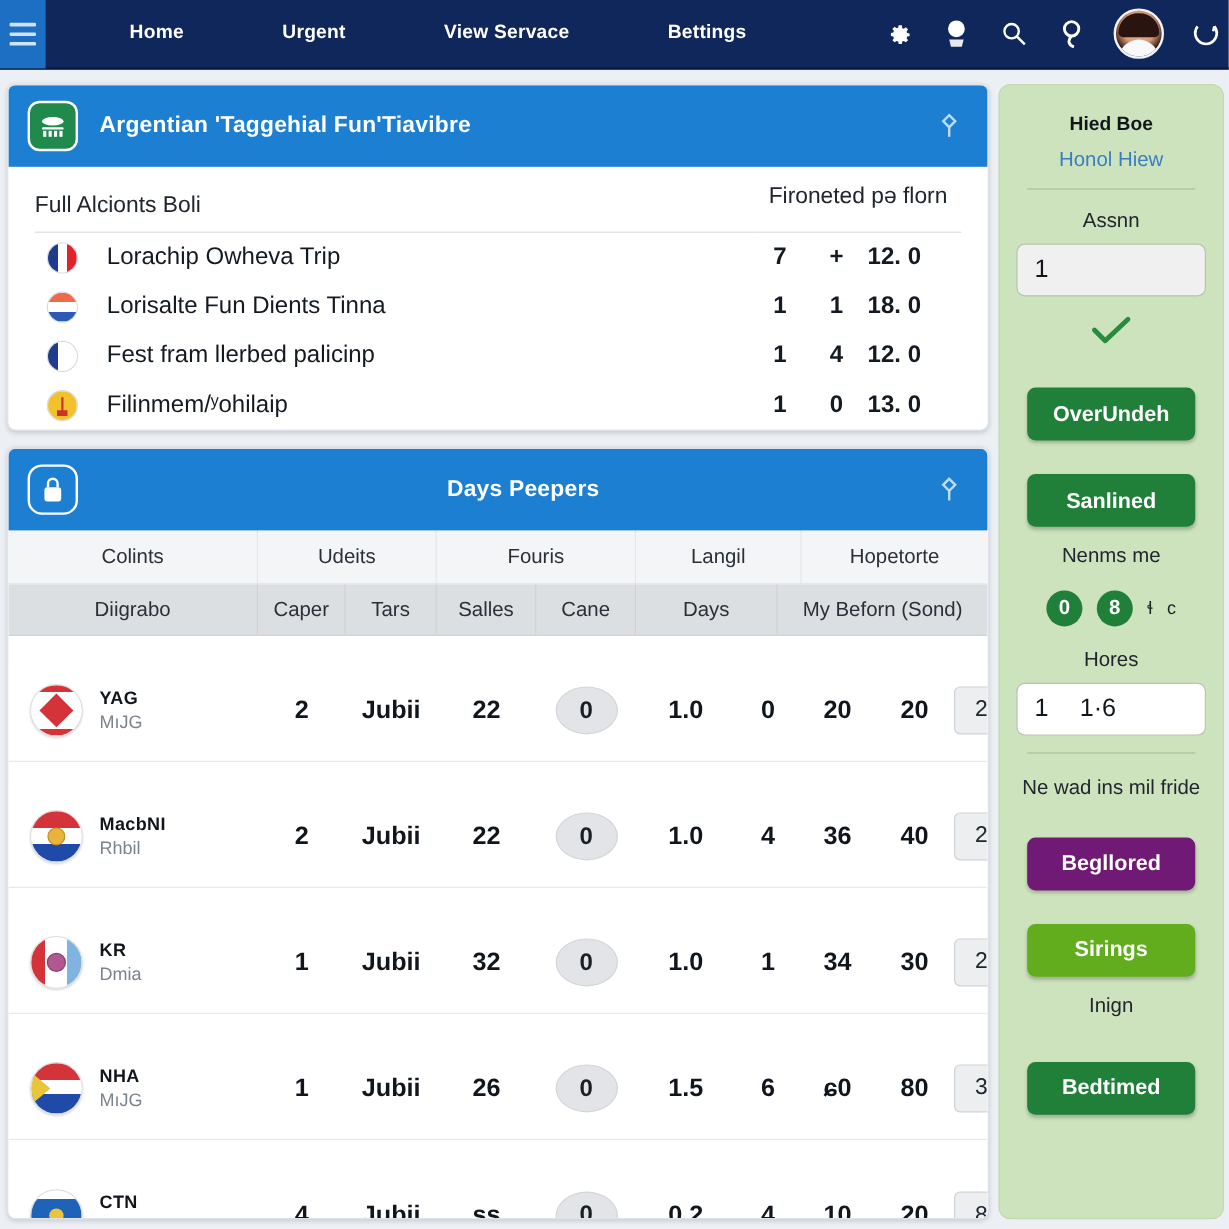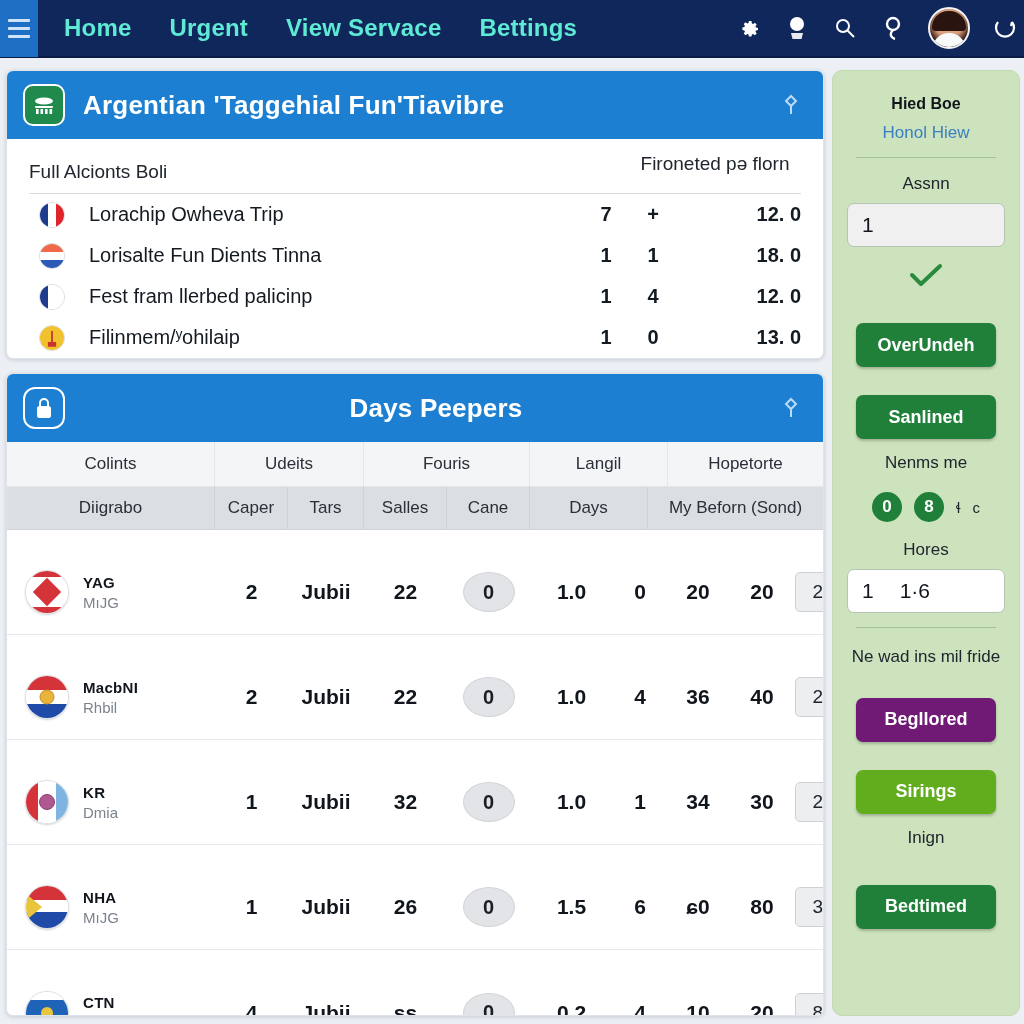--- a/index.html
+++ b/index.html
@@ -19,22 +19,22 @@
     border-bottom: 2px solid #0a1c45;
   }
   .nav-hamburger {
     width: 38px; height: 58px; background: #1d6fc4;
     display: flex; flex-direction: column; justify-content: center;
     align-items: center; gap: 5px; flex: 0 0 38px;
   }
   .nav-hamburger span { display:block; width: 22px; height: 3px; background: #cfe4f7; border-radius: 1px; }
   .nav-links { display: flex; align-items: center; gap: 38px; margin-left: 26px; }
   .nav-link {
-    color: #5eead4; font-size: 24px; font-weight: bold;
-    letter-spacing: .2px; white-space: nowrap;
+    color: #ffffff; font-size: 16px; font-weight: bold;
+    letter-spacing: .2px; white-space: nowrap; margin-left: 44px;
   }
   .nav-right { margin-left: auto; display: flex; align-items: center; gap: 22px; padding-right: 6px; }
   .nav-ico { width: 26px; height: 26px; display:flex; align-items:center; justify-content:center; color:#ffffff; }
   .nav-ico svg { display:block; }
   .avatar {
     width: 42px; height: 42px; border-radius: 50%;
     background: radial-gradient(circle at 50% 38%, #e7b79a 0%, #d79a78 45%, #3a2018 70%, #241210 100%);
     border: 2px solid #f2f4f7; flex: 0 0 42px; position: relative; overflow: hidden;
   }
   .avatar::after {
@@ -64,21 +64,21 @@
     background: #1d7fd1; display: flex; align-items: center;
     height: 68px; padding: 0 16px; position: relative;
   }
   .head-badge {
     width: 42px; height: 42px; border-radius: 10px;
     background: #1f8a4c; border: 2px solid #ffffff;
     display:flex; align-items:center; justify-content:center; flex: 0 0 42px;
   }
   .head-badge svg { display:block; }
   .head-title {
-    color:#ffffff; font-size: 26px; font-weight: bold; margin-left: 18px;
+    color:#ffffff; font-size: 19px; font-weight: bold; margin-left: 18px;
     letter-spacing:.2px; white-space: nowrap;
   }
   .head-title.center { flex:1 1 auto; text-align:center; margin-left:0; }
   .head-pin {
     position:absolute; right: 20px; top:50%; transform: translateY(-50%);
     color:#bcdcf6; width:24px; height:24px;
   }
   .head-pin svg { display:block; }
 
   
@@ -91,21 +91,21 @@
   .c1-sub-right {
     font-size: 19px; color:#20262e; flex: 1 1 auto; text-align:center;
     padding-bottom: 18px; border-bottom: 1px solid #d9dde2;
   }
   .c1-row { display:flex; align-items:center; height: 41px; }
   .c1-flag { width: 26px; height:26px; border-radius:50%; flex:0 0 26px; margin-left: 10px; overflow:hidden; border:1px solid #d7dbe0; position:relative;}
   .c1-name { font-size: 20px; font-weight:normal; color:#141a21; margin-left: 24px; flex:1 1 auto; white-space:nowrap; }
   .c1-n { font-size: 20px; font-weight:bold; color:#141a21; text-align:center; }
   .c1-n.a { flex:0 0 42px; }
   .c1-n.b { flex:0 0 52px; }
-  .c1-n.c { flex:0 0 78px; text-align:right;margin-left:44px; }
+  .c1-n.c { flex:0 0 78px; text-align:left; }
 
   
   .fl { position:absolute; inset:0; }
   .fl-fr { background: linear-gradient(to right,#1f3c8c 0 33%,#ffffff 33% 66%,#e0242c 66% 100%); }
   .fl-ru { background: linear-gradient(to bottom,#ef6a4a 0 33%,#ffffff 33% 66%,#2b5bb5 66% 100%); }
   .fl-it { background: linear-gradient(to right,#1f3c8c 0 33%,#ffffff 33% 66%,#ffffff 66% 100%); }
   .fl-ye { background: radial-gradient(circle at 50% 50%, #f2c12e 0 100%); }
   .fl-ye::after{content:"";position:absolute;left:50%;top:22%;transform:translateX(-50%);width:9px;height:16px;background:#c8342c;clip-path:polygon(40% 0,60% 0,60% 70%,100% 70%,100% 100%,0 100%,0 70%,40% 70%);}
 
   

